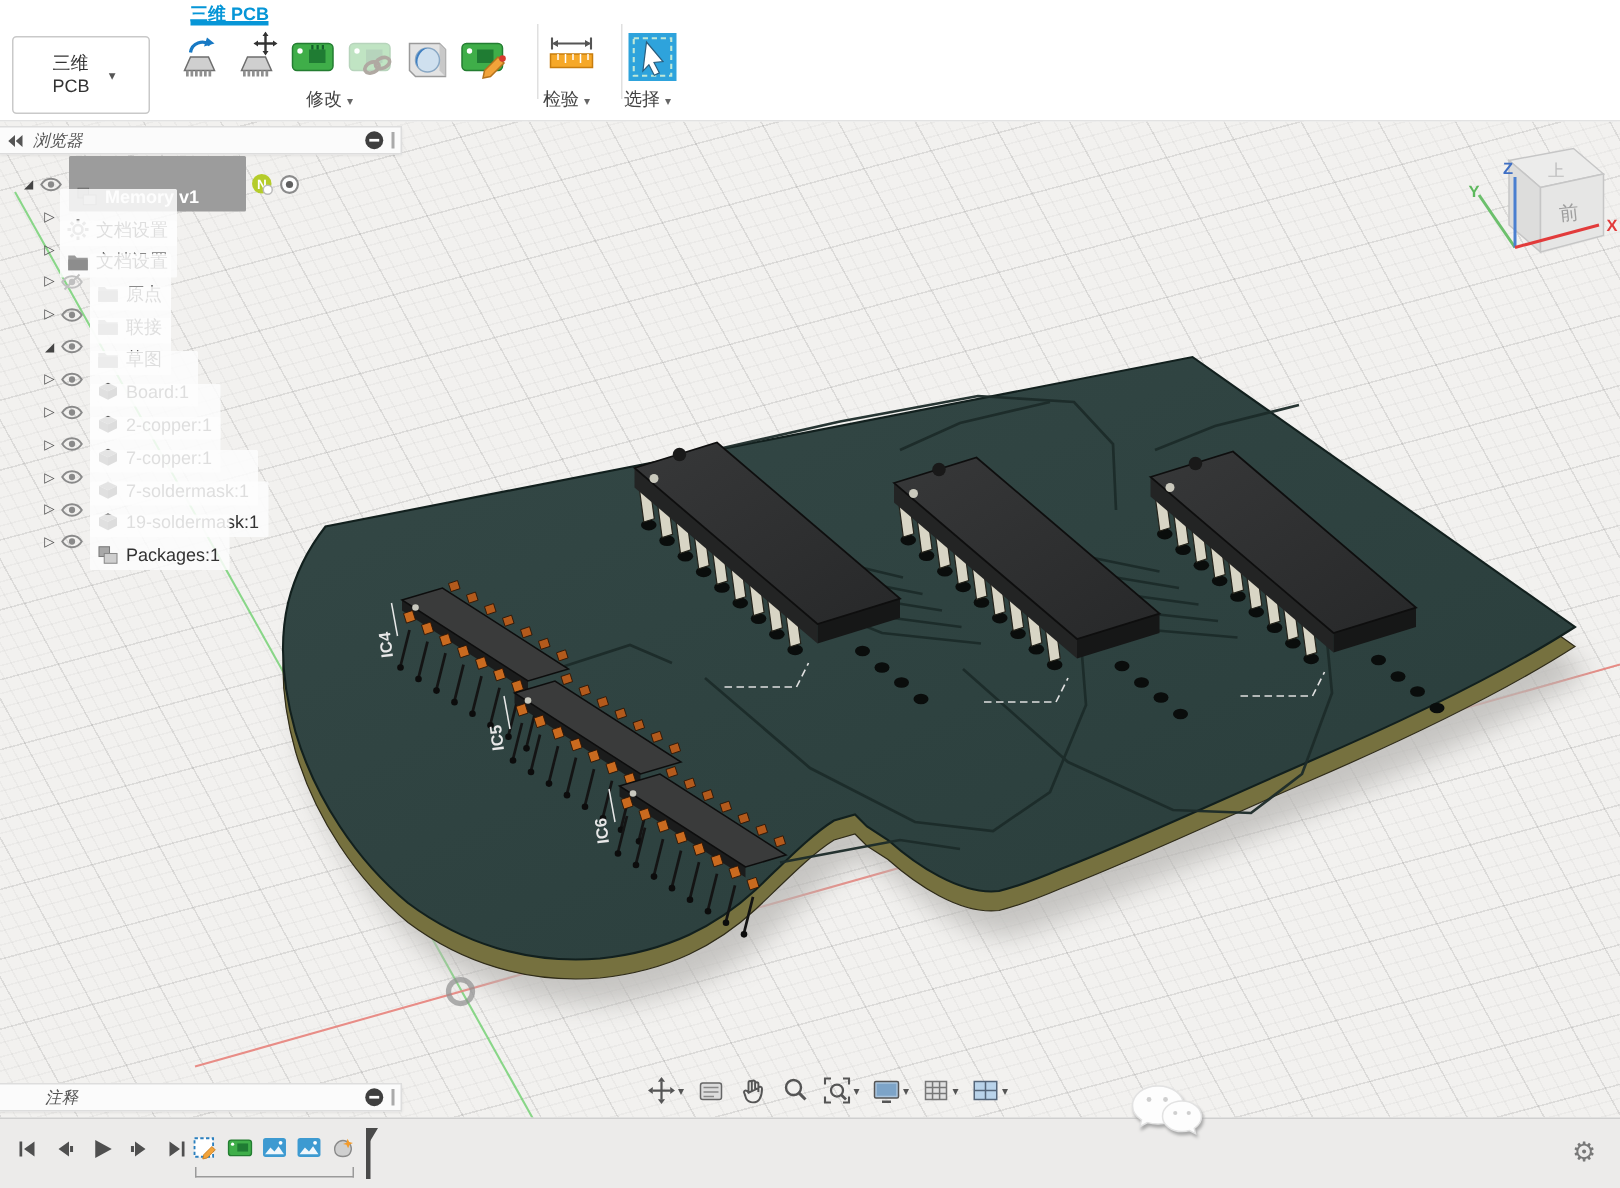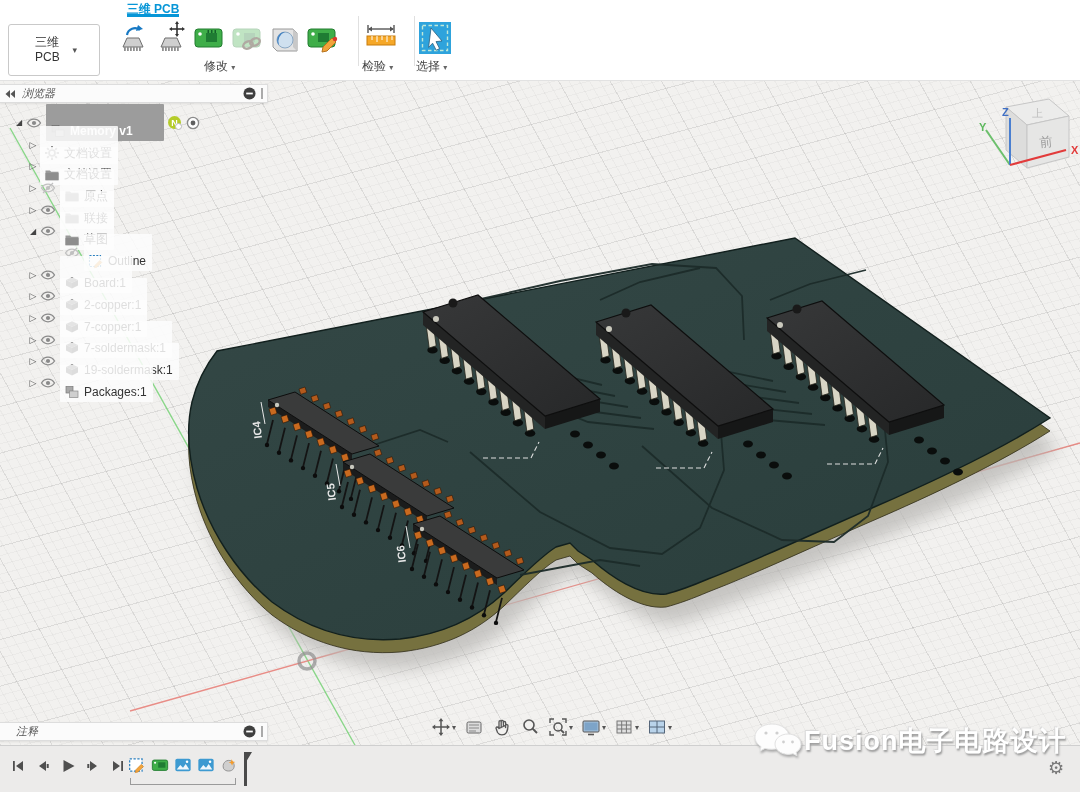--- a/index.html
+++ b/index.html
@@ -595,34 +595,20 @@
             <use href="#icon-eye"></use>
           </svg>
         </span>
         <span class="rowchip">
           <svg class="ti">
             <use href="#icon-folder"></use>
           </svg>
           <span>草图</span>
         </span>
       </div>
-      <div class="treerow" style="padding-left: 50px;">
-        <span class="exp none"></span>
-        <span class="eyeb">
-          <svg class="ti">
-            <use href="#icon-eye-off"></use>
-          </svg>
-        </span>
-        <span class="rowchip">
-          <svg class="ti">
-            <use href="#icon-sketch"></use>
-          </svg>
-          <span>Outline</span>
-        </span>
-      </div>
       <div class="treerow" style="padding-left: 26px;">
         <span class="exp collapsed">▷</span>
         <span class="eyeb">
           <svg class="ti">
             <use href="#icon-eye"></use>
           </svg>
         </span>
         <span class="rowchip">
           <svg class="ti">
             <use href="#icon-body"></use>
@@ -698,21 +684,21 @@
             <use href="#icon-packages"></use>
           </svg>
           <span>Packages:1</span>
         </span>
       </div>
     </div>
 </div>
 
 <div class="comments-bar">
   <div class="panel-bar">
-    <span class="ptitle" style="margin-left:12px;">注释</span>
+    <span class="ptitle" style="margin-left:26px;">注释</span>
     <span class="spacer"></span>
     <svg width="13" height="13" viewBox="0 0 13 13">
         <circle cx="6.5" cy="6.5" r="6" fill="#3f3f3f"></circle>
         <rect x="3.2" y="5.6" width="6.6" height="1.8" fill="#fff"></rect>
       </svg>
     <span class="grip"></span>
   </div>
 </div>
 
 <div class="nav-toolbar">
@@ -810,14 +796,13 @@
 
 <div class="watermark">
   <svg width="52" height="42" viewBox="0 0 52 42" style="filter:drop-shadow(1px 2px 1px #a8a8a8);">
     <path d="M20,4 C10,4 3,10 3,17 c0,4 2.4,7.4 6,9.6 L8,31 l5-2.6 c2,.6 4.5,.9 7,.9 9.9,0 17-6 17-12.7C37,10 30,4 20,4z" fill="#fdfdfd" stroke="#e2e2e2"></path>
     <circle cx="14" cy="13" r="1.6" fill="#cfcfcf"></circle>
       <circle cx="25" cy="13" r="1.6" fill="#cfcfcf"></circle>
     <path d="M36,14 c7,0 13,4.6 13,10.4 0,3.2-1.9,6-4.8,7.8 l.8,3.6-4-2.1 c-1.6.5-3.3.7-5,.7-7.2 0-13-4.6-13-10.3 S28.8,14 36,14z" fill="#fdfdfd" stroke="#e2e2e2"></path>
     <circle cx="31.5" cy="22" r="1.4" fill="#cfcfcf"></circle>
       <circle cx="40.5" cy="22" r="1.4" fill="#cfcfcf"></circle>
   </svg>
-  <span class="wtext">Fusion电子电路设计</span>
 </div>
 
 </body></html>

